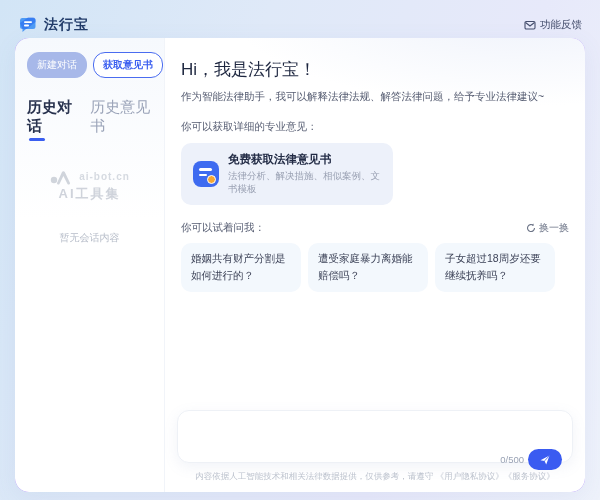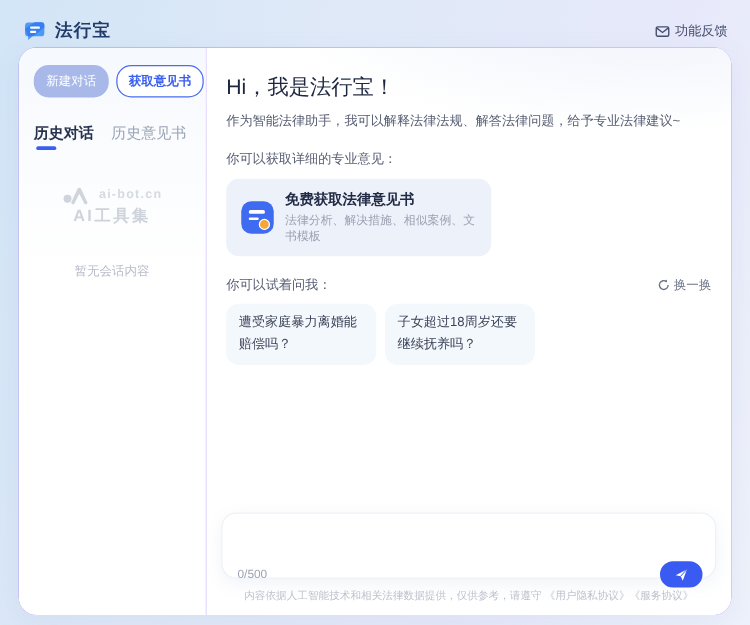--- a/index.html
+++ b/index.html
@@ -19,21 +19,21 @@
   .panel { position:absolute; left:15px; top:38px; width:570px; height:454px;
     background:#8b5cf6; border-radius:14px; display:flex; overflow:hidden;
     box-shadow:0 6px 24px rgba(90,120,180,.08); }
   
   .sidebar { width:150px; flex:none; background:linear-gradient(180deg,#f6f9fd 0%,#ffffff 40%);
     border-right:1px solid #f1f4f9; padding:14px 12px; display:flex; flex-direction:column; }
   .side-btns { display:flex; gap:6px; }
   .btn-pill { font-size:10px; border-radius:12px; padding:5px 9px; white-space:nowrap; cursor:pointer; }
   .btn-new { background:#a7b8e9; color:#ffffff; border:1px solid #a7b8e9; }
   .btn-opinion { background:#ffffff; color:#3a5ef0; border:1px solid #4a6cf0; font-weight:bold; }
-  .side-tabs { display:flex; gap:14px; margin-top:20px; font-size:12px; }
+  .side-tabs { display:flex; gap:14px; margin-top:20px; font-size:15px; }
   .tab { color:#9aa3b8; cursor:pointer; padding-bottom:5px; position:relative; }
   .tab.active { color:#28324e; font-weight:bold; }
   .tab.active::after { content:""; position:absolute; left:2px; bottom:0; width:16px; height:3px;
     border-radius:2px; background:#3a5ef0; }
   .watermark { margin-top:26px; display:flex; flex-direction:column; align-items:center; opacity:.85; }
   .wm-row { display:flex; align-items:center; gap:4px; }
   .wm-text1 { font-size:10px; font-weight:bold; color:#cfd4dc; letter-spacing:1px; }
   .wm-text2 { font-size:13px; font-weight:bold; color:#c7ccd5; letter-spacing:2px; }
   .empty-text { margin-top:28px; text-align:center; font-size:10px; color:#b7bdc9; }
   
@@ -54,21 +54,21 @@
   .q-card { width:120px; min-height:42px; background:#f3f8fd; border-radius:10px;
     padding:7px 10px; font-size:10.5px; line-height:1.65; color:#3d4358; cursor:pointer; }
   
   .spacer { flex:1; }
   .composer { margin:0 12px; background:#ffffff; border:1px solid #eef1f6; border-radius:12px;
     box-shadow:0 4px 14px rgba(120,140,190,.10); padding:9px 10px 8px 12px; height:53px;
     display:flex; flex-direction:column; justify-content:space-between; }
   .composer textarea { border:none; outline:none; resize:none; font-family:inherit;
     font-size:11px; color:#333a4e; width:100%; height:16px; background:transparent;margin-top:29px; }
   .composer textarea::placeholder { color:#b5bcc9; }
-  .composer-bottom { display:flex; justify-content:space-between; align-items:center; gap:22px; }
+  .composer-bottom { display:flex; justify-content:flex-end; align-items:center; gap:4px; }
   .counter { font-size:9.5px; color:#9aa3b5; }
   .send-btn { width:34px; height:21px; border-radius:11px; background:#3a5bf1; border:none;
     display:flex; align-items:center; justify-content:center; cursor:pointer; }
   .disclaimer { text-align:center; font-size:8.5px; color:#bcc2cd; padding:8px 0 9px 0; }
   .disclaimer span.link { cursor:pointer;text-align:right; }
   
   .icon { display:inline-flex; flex:none; }
   .doc-icon { width:26px; height:26px; border-radius:8px; background:#3e6bf0; position:relative; flex:none; }
   .doc-icon .l1,.doc-icon .l2 { position:absolute; left:6px; height:2.5px; border-radius:2px; background:#ffffff; }
   .doc-icon .l1 { top:7px; width:13px; }
@@ -153,20 +153,21 @@
             <svg width="10" height="10" viewBox="0 0 10 10">
               <path d="M8.5 5 a3.5 3.5 0 1 1 -1.2 -2.6" fill="none" stroke="#6c7487" stroke-width="1.1"></path>
               <path d="M7.5 0.6 L7.6 2.7 L5.6 2.2 z" fill="#6c7487"></path>
             </svg>
           </span>
           <span>换一换</span>
         </span>
       </div>
 
       <div class="q-row">
+        <div class="q-card">婚姻共有财产分割是如何进行的？</div>
         <div class="q-card">遭受家庭暴力离婚能赔偿吗？</div>
         <div class="q-card">子女超过18周岁还要继续抚养吗？</div>
       </div>
     </div>
 
     <div class="spacer"></div>
 
     <div class="composer">
       <textarea placeholder="你想咨询什么..." style=""></textarea>
       <div class="composer-bottom">

